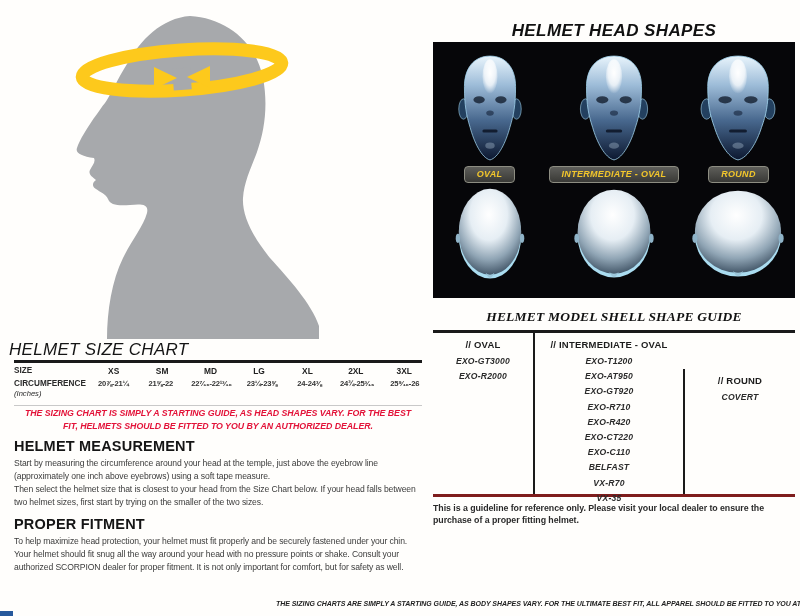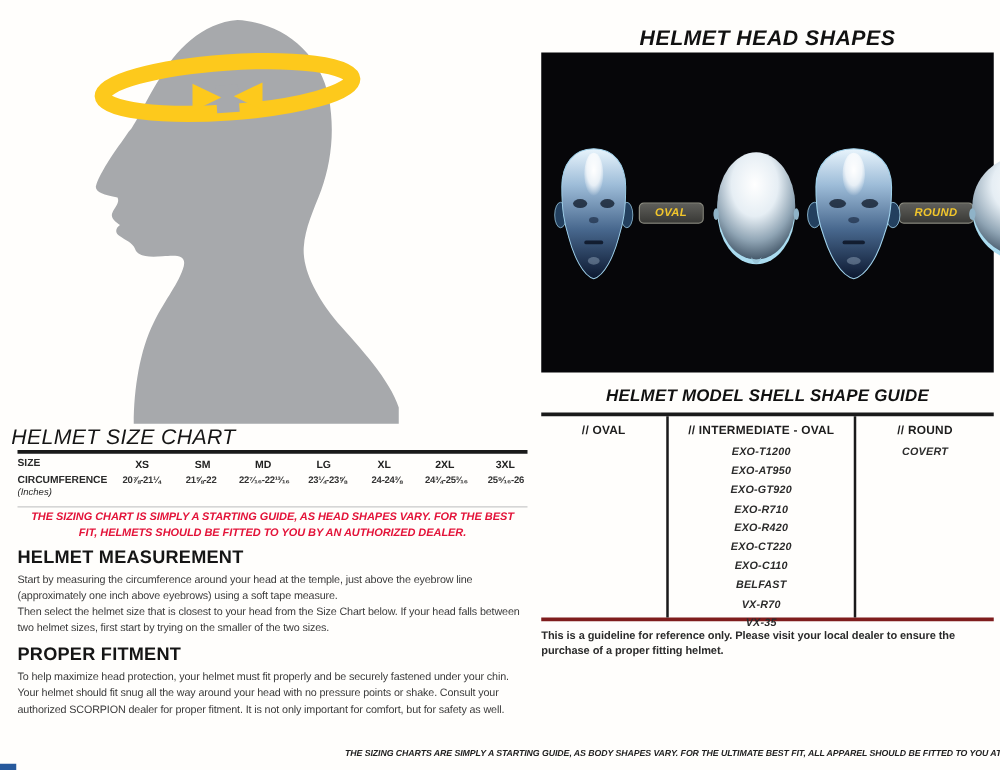--- a/index.html
+++ b/index.html
@@ -36,40 +36,40 @@
   .fit-title  { position:absolute; left:14px; top:516px; }
   .fit-body   { position:absolute; left:14px; top:535px; width:404px;
                 font-size:8.6px; line-height:13px; color:#3b3b3b; letter-spacing:-.1px; }
 
   
   .hhs-title { position:absolute; left:433px; top:21px; width:362px; text-align:center;
                font-size:17px; font-weight:bold; font-style:italic; letter-spacing:.4px; color:#111; }
   .black-box { position:absolute; left:433px; top:42px; width:362px; height:256px;
                background:#060609; display:flex; justify-content:space-around;
                padding:10px 6px 8px; }
-  .shape-col { display:flex; flex-direction:row; align-items:center; }
+  .shape-col { display:flex; flex-direction:column; align-items:center; }
   .shape-label { margin-top:2px; margin-bottom:4px; padding:2px 12px 3px;
                  background:linear-gradient(#5e5e5a,#393936);
                  border:1px solid #8d8d82; border-radius:4px;
                  color:#f2c62b; font-size:9px; font-weight:bold; font-style:italic;
                  letter-spacing:.3px; white-space:nowrap; }
   .front-head svg { display:block; }
   .head-oval  svg { transform:scaleX(.93); }
   .head-round svg { transform:scaleX(1.1); }
 
   .shell-title { position:absolute; left:433px; top:309px; width:362px; text-align:center;
-                 font-size:13.5px; font-weight:bold; font-style:italic; letter-spacing:.2px; color:#111; }
+                 font-size:13.5px; font-weight:bold; font-style:italic; letter-spacing:.2px; color:#111;font-family:Liberation Serif, serif; }
   .shell-table { position:absolute; left:433px; top:330px; width:362px; height:167px;
                  border-top:3px solid #1a1a1a; border-bottom:3px solid #7f1d1d;
                  display:flex; }
   .shell-col { padding-top:6px; text-align:center; }
   .shell-col + .shell-col { border-left:2px solid #1a1a1a; }
   .shell-col.c1 { width:100px; }
   .shell-col.c2 { width:150px; }
-  .shell-col.c3 { flex:1; }
+  .shell-col.c3 { flex:1;margin-top:36px; }
   .shell-header { font-size:9.5px; font-weight:bold; color:#1d1d1d; margin-bottom:4px; letter-spacing:.2px; }
   .model { font-size:8.6px; font-weight:bold; font-style:italic; color:#2b2b2b;
            line-height:15.2px; letter-spacing:.2px; }
   .shell-note { position:absolute; left:433px; top:502px; width:362px;
                 font-size:8.8px; font-weight:bold; color:#2b2b2b; line-height:12px; letter-spacing:-.05px; }
 
   
   .footer-note { position:absolute; right:4px; top:600px; width:520px; text-align:right;
                  font-size:7px; font-weight:bold; font-style:italic; color:#222;
                  letter-spacing:-.05px; white-space:nowrap; }
@@ -208,20 +208,46 @@
         <svg viewBox="0 0 90 104" width="84" height="97">
           <ellipse cx="45" cy="52" rx="36" ry="46" fill="#aadcf0"></ellipse>
           <ellipse cx="45" cy="48" rx="36" ry="46" fill="url(#tdGrad)"></ellipse>
           <path d="M40,92 Q45,103 50,92 Q45,97 40,92 Z" fill="#9cc6da"></path>
           <ellipse cx="8" cy="55" rx="2.5" ry="5" fill="#8fb3c8"></ellipse>
           <ellipse cx="82" cy="55" rx="2.5" ry="5" fill="#8fb3c8"></ellipse>
         </svg>
       </div>
     </div>
 
+    <div class="shape-col">
+      <div class="front-head">
+        <svg viewBox="0 0 70 110" width="72" height="112">
+          <ellipse cx="7" cy="56" rx="5" ry="10" fill="#23405f" stroke="#9fd0ea" stroke-width="0.6"></ellipse>
+          <ellipse cx="63" cy="56" rx="5" ry="10" fill="#23405f" stroke="#9fd0ea" stroke-width="0.6"></ellipse>
+          <path fill="url(#faceGrad)" stroke="#9fd0ea" stroke-width="0.8" d="M35,4 C18,4 8,16 8,34 C8,52 10,62 14,74 C18,88 26,104 35,106 C44,104 52,88 56,74 C60,62 62,52 62,34 C62,16 52,4 35,4 Z"></path>
+          <ellipse cx="35" cy="24" rx="8" ry="17" fill="url(#blazeGrad)"></ellipse>
+          <ellipse cx="23.5" cy="47" rx="6" ry="3.5" fill="#0e1726" opacity="0.75"></ellipse>
+          <ellipse cx="46.5" cy="47" rx="6" ry="3.5" fill="#0e1726" opacity="0.75"></ellipse>
+          <ellipse cx="35" cy="60" rx="4" ry="2.5" fill="#142238" opacity="0.6"></ellipse>
+          <rect x="27" y="76" width="16" height="3" rx="1.5" fill="#0c1424" opacity="0.85"></rect>
+          <ellipse cx="35" cy="92" rx="5" ry="3" fill="#cfe4f4" opacity="0.3"></ellipse>
+        </svg>
+      </div>
+      <div class="shape-label">INTERMEDIATE - OVAL</div>
+      <div>
+        <svg viewBox="0 0 90 104" width="84" height="97">
+          <ellipse cx="45" cy="52" rx="39" ry="45" fill="#aadcf0"></ellipse>
+          <ellipse cx="45" cy="48" rx="39" ry="45" fill="url(#tdGrad)"></ellipse>
+          <path d="M40,91 Q45,102 50,91 Q45,96 40,91 Z" fill="#9cc6da"></path>
+          <ellipse cx="5" cy="55" rx="2.5" ry="5" fill="#8fb3c8"></ellipse>
+          <ellipse cx="85" cy="55" rx="2.5" ry="5" fill="#8fb3c8"></ellipse>
+        </svg>
+      </div>
+    </div>
+
     <div class="shape-col head-round">
       <div class="front-head">
         <svg viewBox="0 0 70 110" width="72" height="112">
           <ellipse cx="7" cy="56" rx="5" ry="10" fill="#23405f" stroke="#9fd0ea" stroke-width="0.6"></ellipse>
           <ellipse cx="63" cy="56" rx="5" ry="10" fill="#23405f" stroke="#9fd0ea" stroke-width="0.6"></ellipse>
           <path fill="url(#faceGrad)" stroke="#9fd0ea" stroke-width="0.8" d="M35,4 C18,4 8,16 8,34 C8,52 10,62 14,74 C18,88 26,104 35,106 C44,104 52,88 56,74 C60,62 62,52 62,34 C62,16 52,4 35,4 Z"></path>
           <ellipse cx="35" cy="24" rx="8" ry="17" fill="url(#blazeGrad)"></ellipse>
           <ellipse cx="23.5" cy="47" rx="6" ry="3.5" fill="#0e1726" opacity="0.75"></ellipse>
           <ellipse cx="46.5" cy="47" rx="6" ry="3.5" fill="#0e1726" opacity="0.75"></ellipse>
           <ellipse cx="35" cy="60" rx="4" ry="2.5" fill="#142238" opacity="0.6"></ellipse>
@@ -233,53 +259,32 @@
       <div>
         <svg viewBox="0 0 90 104" width="84" height="97">
           <ellipse cx="45" cy="52" rx="42" ry="44" fill="#aadcf0"></ellipse>
           <ellipse cx="45" cy="48" rx="42" ry="44" fill="url(#tdGrad)"></ellipse>
           <path d="M40,90 Q45,101 50,90 Q45,95 40,90 Z" fill="#9cc6da"></path>
           <ellipse cx="3" cy="55" rx="2.5" ry="5" fill="#8fb3c8"></ellipse>
           <ellipse cx="87" cy="55" rx="2.5" ry="5" fill="#8fb3c8"></ellipse>
         </svg>
       </div>
     </div>
-
-    <div class="shape-col">
-      <div class="front-head">
-        <svg viewBox="0 0 70 110" width="72" height="112">
-          <ellipse cx="7" cy="56" rx="5" ry="10" fill="#23405f" stroke="#9fd0ea" stroke-width="0.6"></ellipse>
-          <ellipse cx="63" cy="56" rx="5" ry="10" fill="#23405f" stroke="#9fd0ea" stroke-width="0.6"></ellipse>
-          <path fill="url(#faceGrad)" stroke="#9fd0ea" stroke-width="0.8" d="M35,4 C18,4 8,16 8,34 C8,52 10,62 14,74 C18,88 26,104 35,106 C44,104 52,88 56,74 C60,62 62,52 62,34 C62,16 52,4 35,4 Z"></path>
-          <ellipse cx="35" cy="24" rx="8" ry="17" fill="url(#blazeGrad)"></ellipse>
-          <ellipse cx="23.5" cy="47" rx="6" ry="3.5" fill="#0e1726" opacity="0.75"></ellipse>
-          <ellipse cx="46.5" cy="47" rx="6" ry="3.5" fill="#0e1726" opacity="0.75"></ellipse>
-          <ellipse cx="35" cy="60" rx="4" ry="2.5" fill="#142238" opacity="0.6"></ellipse>
-          <rect x="27" y="76" width="16" height="3" rx="1.5" fill="#0c1424" opacity="0.85"></rect>
-          <ellipse cx="35" cy="92" rx="5" ry="3" fill="#cfe4f4" opacity="0.3"></ellipse>
-        </svg>
-      </div>
-      <div class="shape-label">INTERMEDIATE - OVAL</div>
-      <div>
-        <svg viewBox="0 0 90 104" width="84" height="97">
-          <ellipse cx="45" cy="52" rx="39" ry="45" fill="#aadcf0"></ellipse>
-          <ellipse cx="45" cy="48" rx="39" ry="45" fill="url(#tdGrad)"></ellipse>
-          <path d="M40,91 Q45,102 50,91 Q45,96 40,91 Z" fill="#9cc6da"></path>
-          <ellipse cx="5" cy="55" rx="2.5" ry="5" fill="#8fb3c8"></ellipse>
-          <ellipse cx="85" cy="55" rx="2.5" ry="5" fill="#8fb3c8"></ellipse>
-        </svg>
-      </div>
-    </div>
   </div>
 
   <div class="shell-title">HELMET MODEL SHELL SHAPE GUIDE</div>
 
   <div class="shell-table">
     <div class="shell-col c1">
       <div class="shell-header">// OVAL</div>
+      <div>
+
+      <div class="model">EXO-GT3000</div>
+          <div class="model">EXO-R2000</div>
+        </div>
     </div>
     <div class="shell-col c2">
       <div class="shell-header">// INTERMEDIATE - OVAL</div>
       <div>
 
       <div class="model">EXO-T1200</div>
           <div class="model">EXO-AT950</div>
           <div class="model">EXO-GT920</div>
           <div class="model">EXO-R710</div>
           <div class="model">EXO-R420</div>

